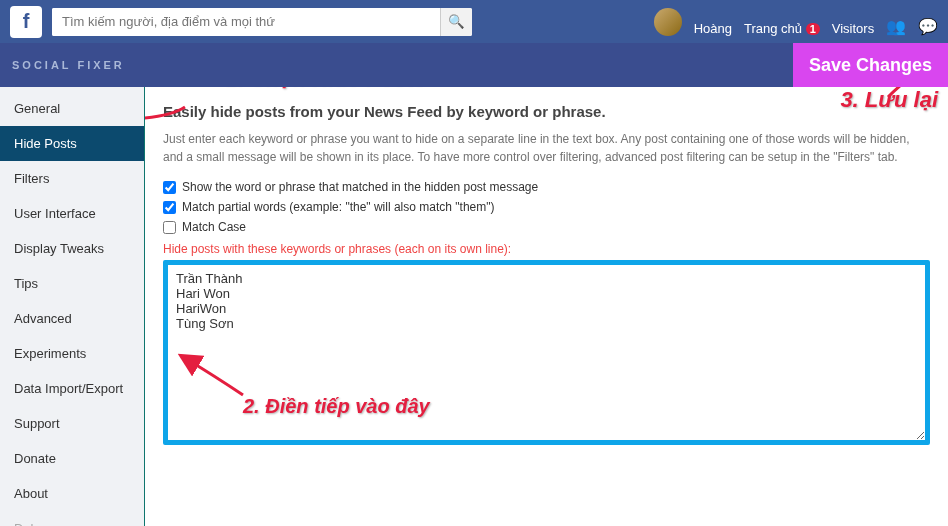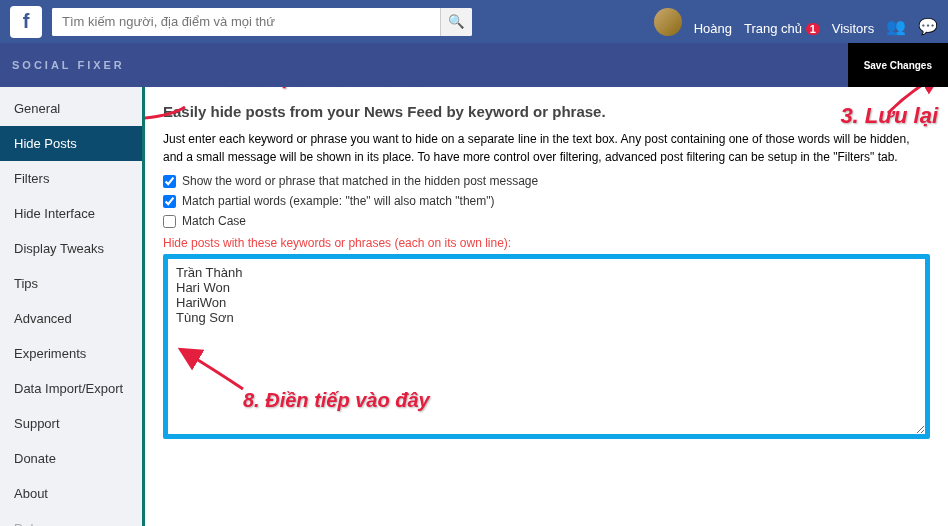--- a/index.html
+++ b/index.html
@@ -83,42 +83,42 @@
       letter-spacing: 3px;
       color: #aab8d8;
       font-weight: bold;
       text-transform: uppercase;
     }
     .sf-save-btn {
       position: absolute;
       right: 0;
       top: 0;
       height: 100%;
-      background: #000000;
+      background: #d946ef;
       color: #fff;
       border: none;
       padding: 0 16px;
-      font-size: 10px;
+      font-size: 18px;
       font-weight: bold;
       cursor: pointer;
       display: flex; align-items: center;
     }
 
     
     .sf-body {
       display: flex;
       height: calc(526px - 43px - 44px);
       background: #fff;
     }
 
     
     .sf-sidebar {
       width: 145px;
       background: #f0f2f5;
-      border-right: 3px solid #0f766e;
+      border-right: 1px solid #0f766e;
       flex-shrink: 0;
       padding-top: 4px;
     }
     .sf-sidebar-item {
       padding: 10px 14px;
       cursor: pointer;
       color: #333;
       font-size: 13px;
       display: block;
     }
@@ -135,22 +135,22 @@
       position: relative;
     }
     .sf-section-title {
       font-size: 15px;
       font-weight: bold;
       color: #444;
       margin-bottom: 10px;
     }
     .sf-description {
       font-size: 12px;
-      color: #000000;
-      margin-bottom: 8px;
+      color: #737373;
+      margin-bottom: 14px;
       line-height: 1.5;
     }
     .sf-checkbox-row {
       display: flex; align-items: center; gap: 6px;
       margin-bottom: 6px;
     }
     .sf-checkbox-row input[type=checkbox] { cursor: pointer; }
     .sf-checkbox-row label { font-size: 12px; color: #333; cursor: pointer; }
     .sf-textarea-label {
       font-size: 12px; color: #ef4444; margin-bottom: 4px;
@@ -209,21 +209,21 @@
     <div class="sf-sidebar-item">
       <span>General</span>
     </div>
     <div class="sf-sidebar-item active">
       <span>Hide Posts</span>
     </div>
     <div class="sf-sidebar-item">
       <span>Filters</span>
     </div>
     <div class="sf-sidebar-item">
-      <span>Hide Interface</span>
+      <span>User Interface</span>
     </div>
     <div class="sf-sidebar-item">
       <span>Display Tweaks</span>
     </div>
     <div class="sf-sidebar-item">
       <span>Tips</span>
     </div>
     <div class="sf-sidebar-item">
       <span>Advanced</span>
     </div>
@@ -282,34 +282,34 @@
     <div class="sf-textarea-label" style="margin-top:8px;">Hide posts with these keywords or phrases (each on its own line):</div>
 
     <div style="position:relative;">
       <textarea class="sf-keywords-textarea" style="">Trần Thành
 Hari Won
 HariWon
 Tùng Sơn</textarea>
 
       
       <div style="position:absolute; bottom:30px; left:80px; z-index:20; pointer-events:none;">
-        <span class="annotation-text" style="font-size:20px; color:#e41e3f; font-weight:bold; font-style:italic;">8. Điền tiếp vào đây</span>
+        <span class="annotation-text" style="font-size:20px; color:#e41e3f; font-weight:bold; font-style:italic;">2. Điền tiếp vào đây</span>
         
         <svg style="position:absolute; top:-40px; left:-60px; overflow:visible;" width="80" height="50">
           <defs>
             <marker id="arrowhead2" markerWidth="8" markerHeight="8" refX="4" refY="4" orient="auto">
               <polygon points="0 0, 8 4, 0 8" fill="#e41e3f"></polygon>
             </marker>
           </defs>
           <path d="M 60,40 Q 30,20 5,5" stroke="#e41e3f" stroke-width="3" fill="none" marker-end="url(#arrowhead2)"></path>
         </svg>
       </div>
     </div>
 
-    <div style="position:absolute; top:0px; right:10px; z-index:20; pointer-events:none;margin-top:16px;">
+    <div style="position:absolute; top:0px; right:10px; z-index:20; pointer-events:none;">
       <span class="annotation-text" style="font-size:22px; color:#e41e3f; font-weight:bold; font-style:italic;">3. Lưu lại</span>
       
       <svg style="position:absolute; top:-30px; right:-10px; overflow:visible;" width="80" height="50">
         <defs>
           <marker id="arrowhead3" markerWidth="8" markerHeight="8" refX="4" refY="4" orient="auto">
             <polygon points="0 0, 8 4, 0 8" fill="#e41e3f"></polygon>
           </marker>
         </defs>
         <path d="M 20,40 Q 40,20 65,5" stroke="#e41e3f" stroke-width="3" fill="none" marker-end="url(#arrowhead3)"></path>
       </svg>

